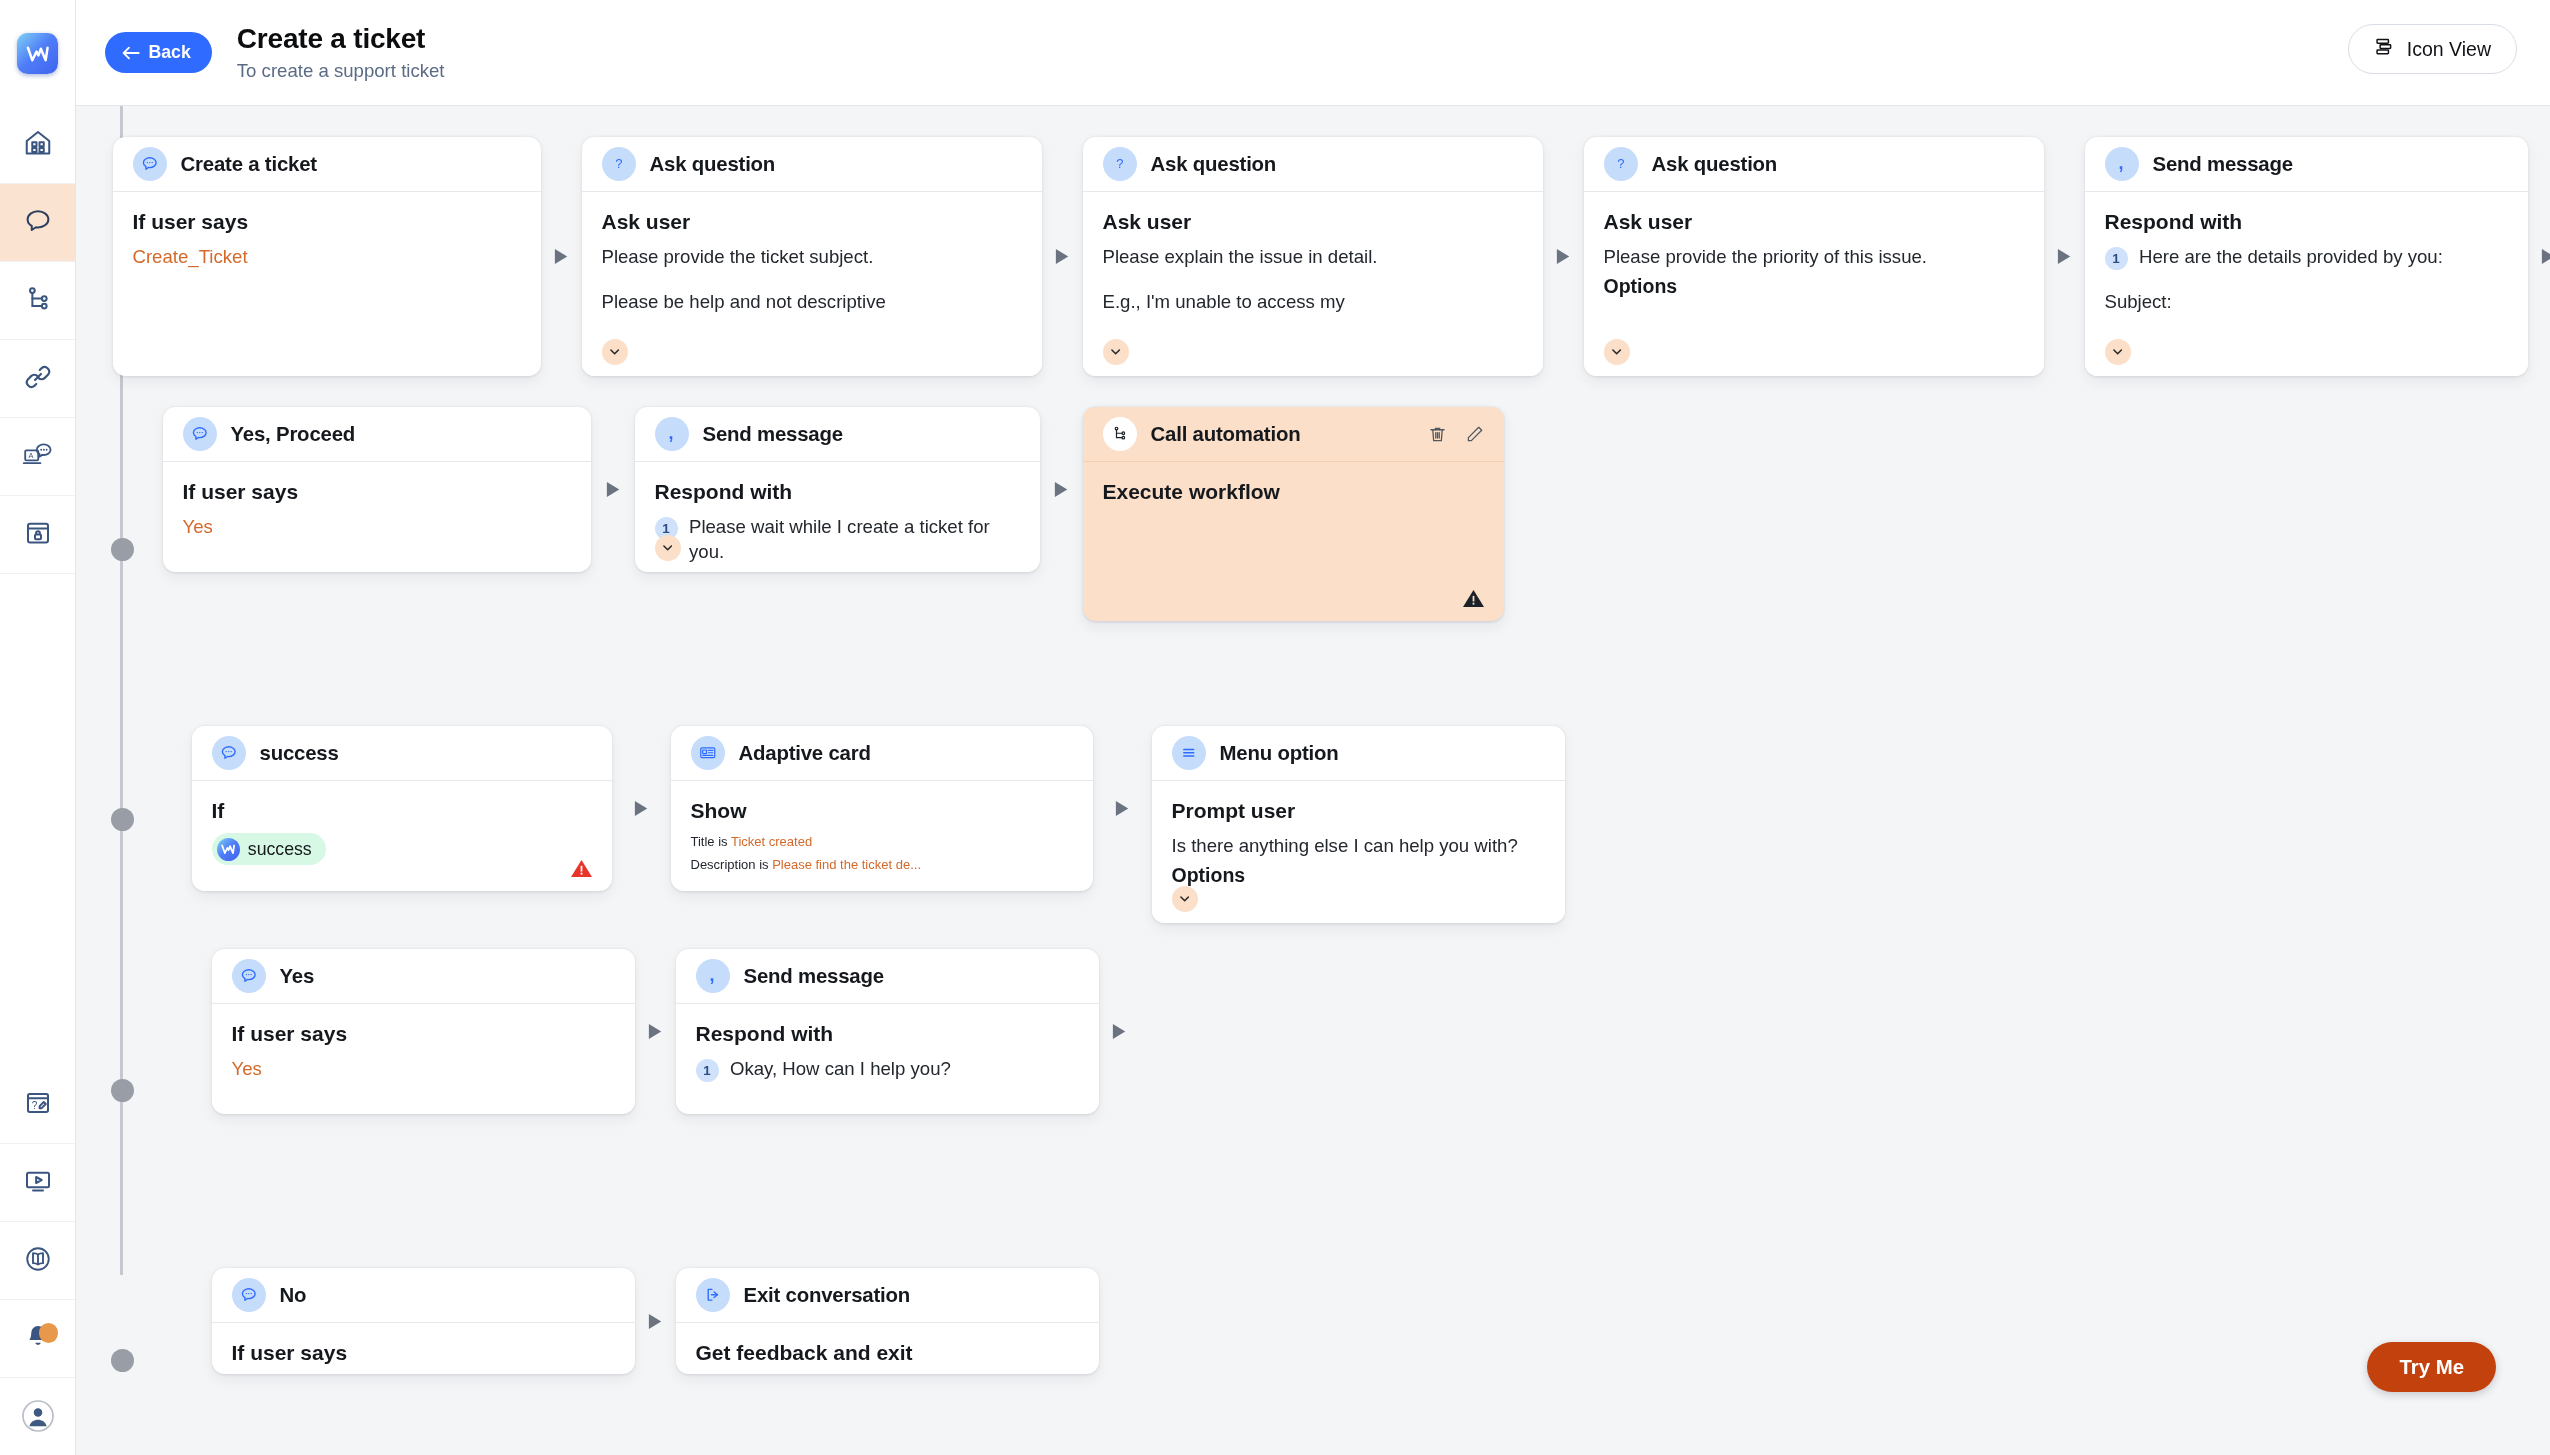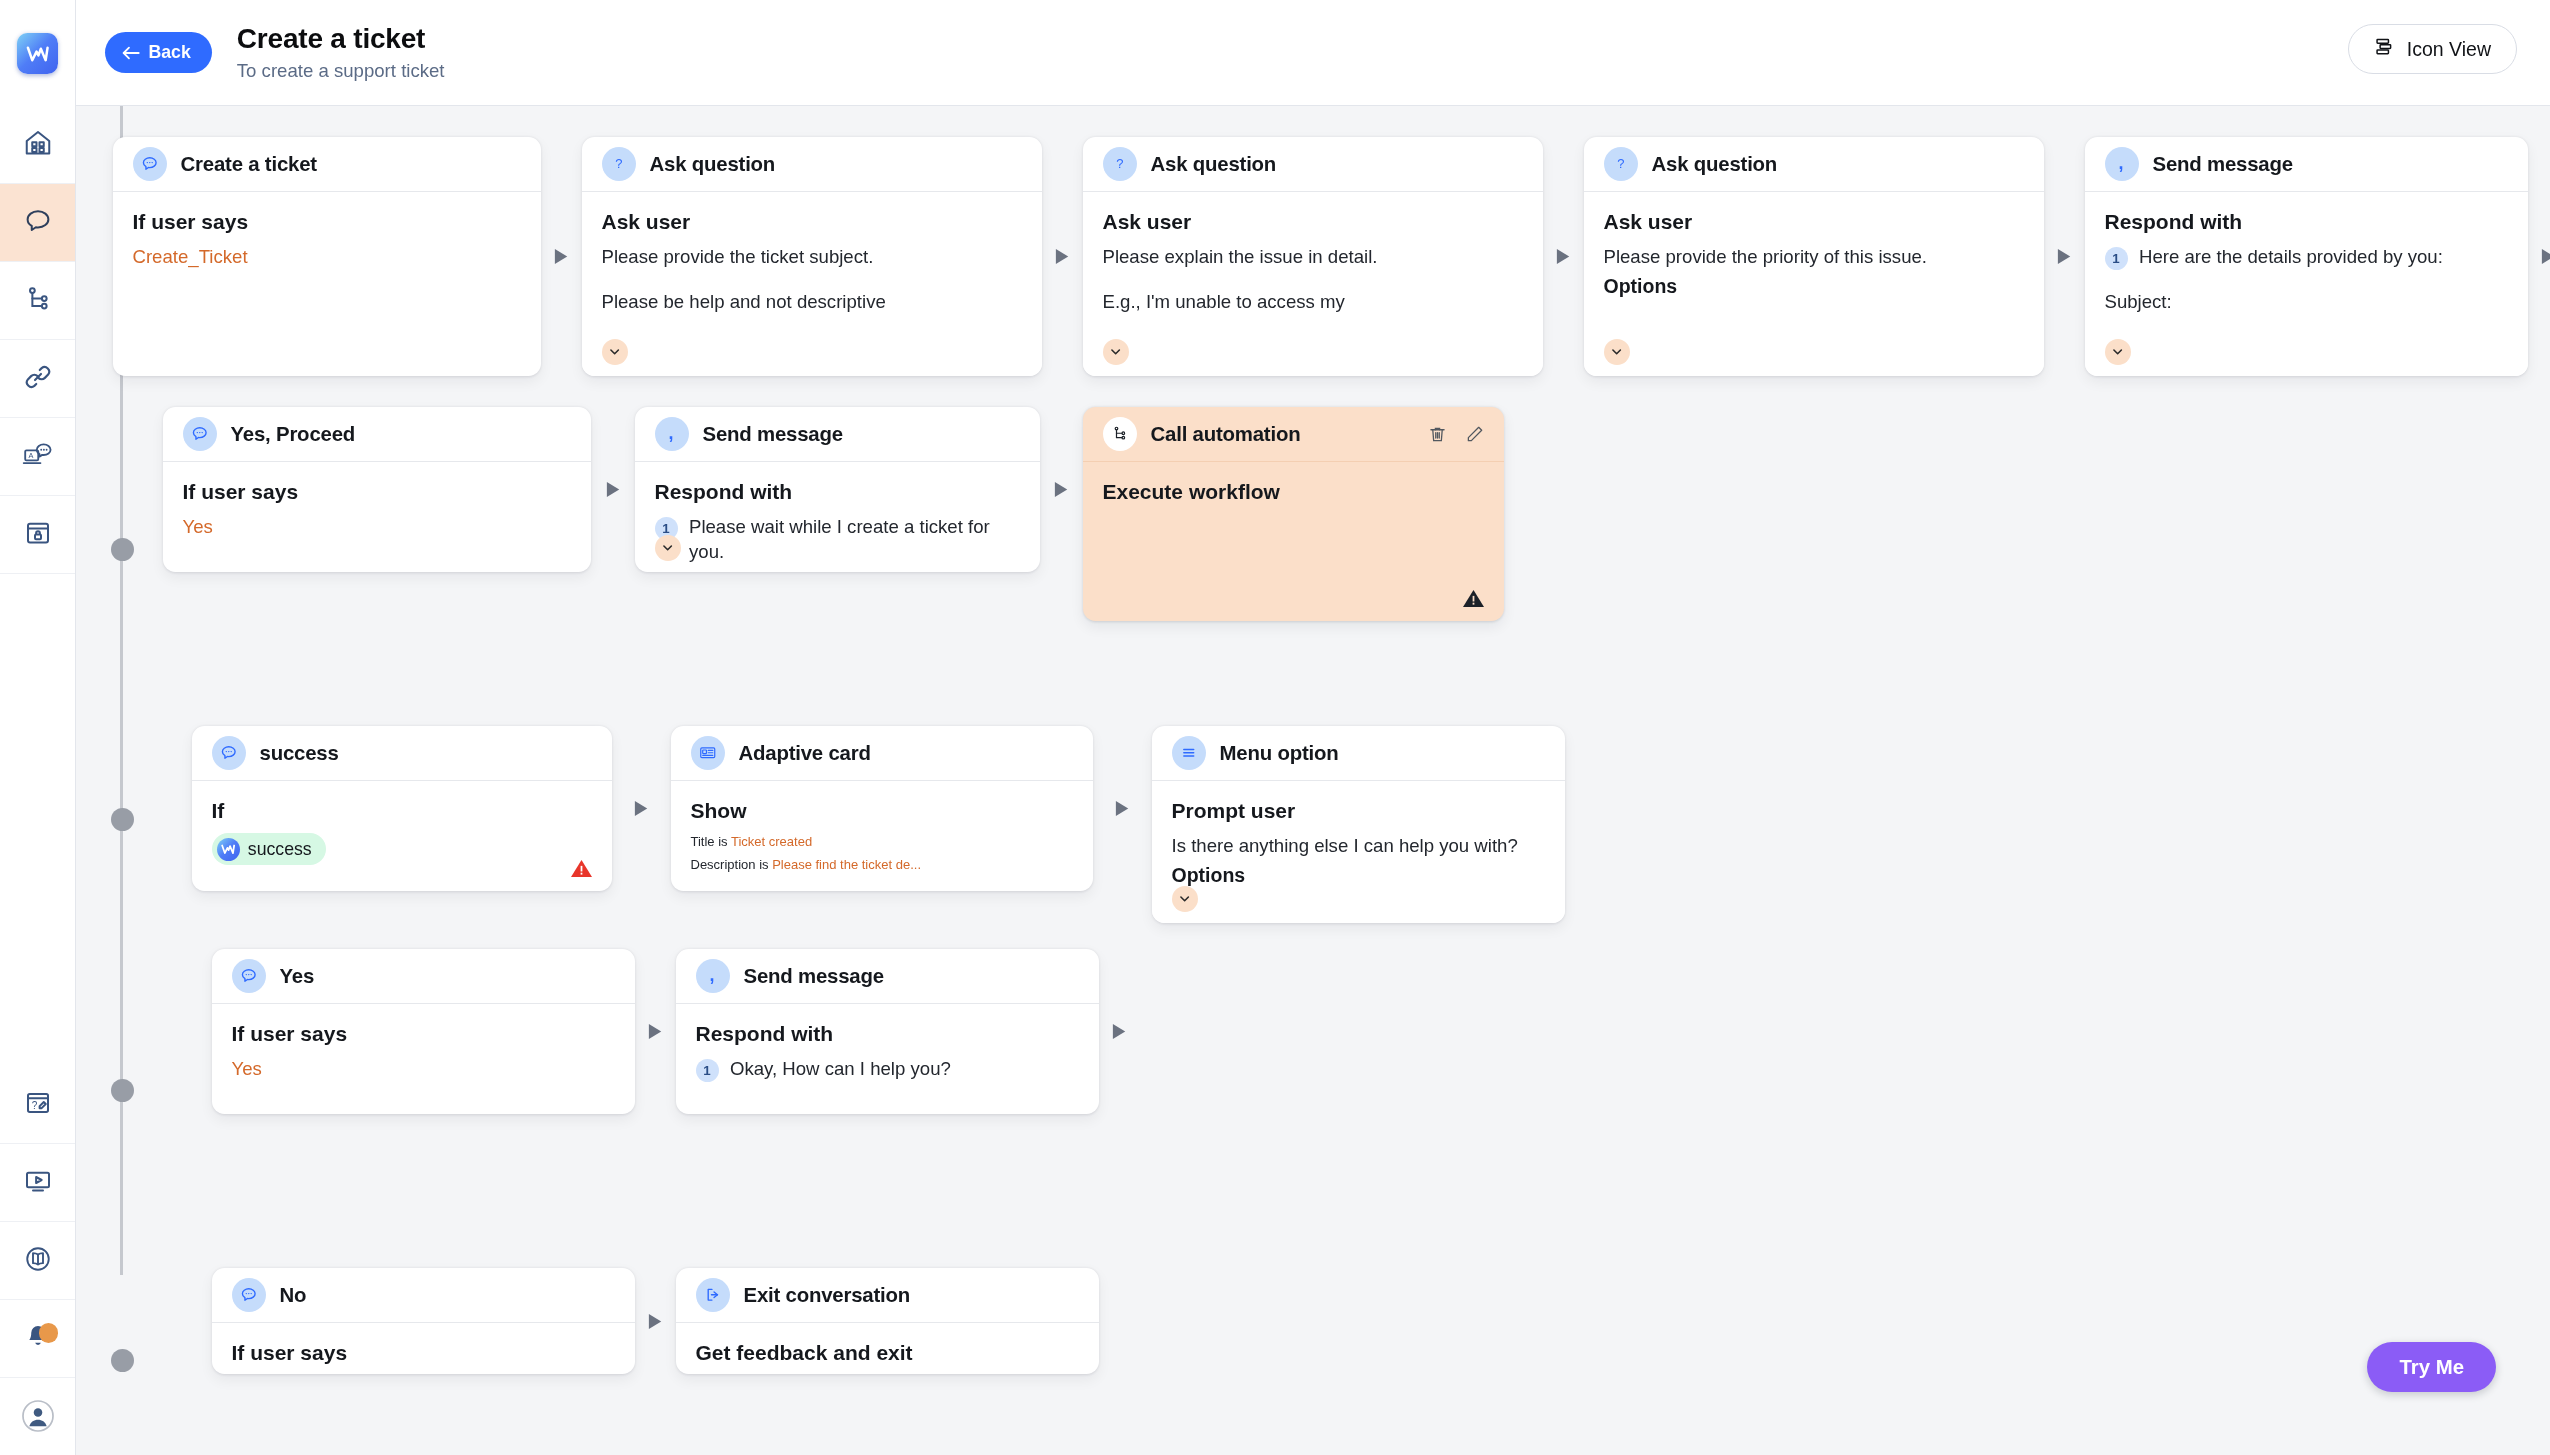--- a/index.html
+++ b/index.html
@@ -140,21 +140,21 @@
   .fade {
     position: absolute; left: 0; right: 0; bottom: 0; height: 35px;
     background: linear-gradient(to bottom, rgba(255,255,255,0), #fff 78%);
     pointer-events: none;
   }
 
   .arrow { flex: 0 0 auto; display: flex; align-items: center; justify-content: center; }
 
   #try-me {
     position: absolute; right: 54px; bottom: 64px;
-    background: #8b5cf6; color: #fff; border: none; border-radius: 885px;
+    background: #c2410c; color: #fff; border: none; border-radius: 885px;
     height: 50px; padding: 0 32px; font-size: 20.4px; font-weight: 600;
     cursor: pointer; font-family: "Liberation Sans", sans-serif;
     box-shadow: 0 2.7px 8.9px rgba(16,24,40,.2);
   }
 </style>
 </head>
 <body>
 
 <div id="app">
 

